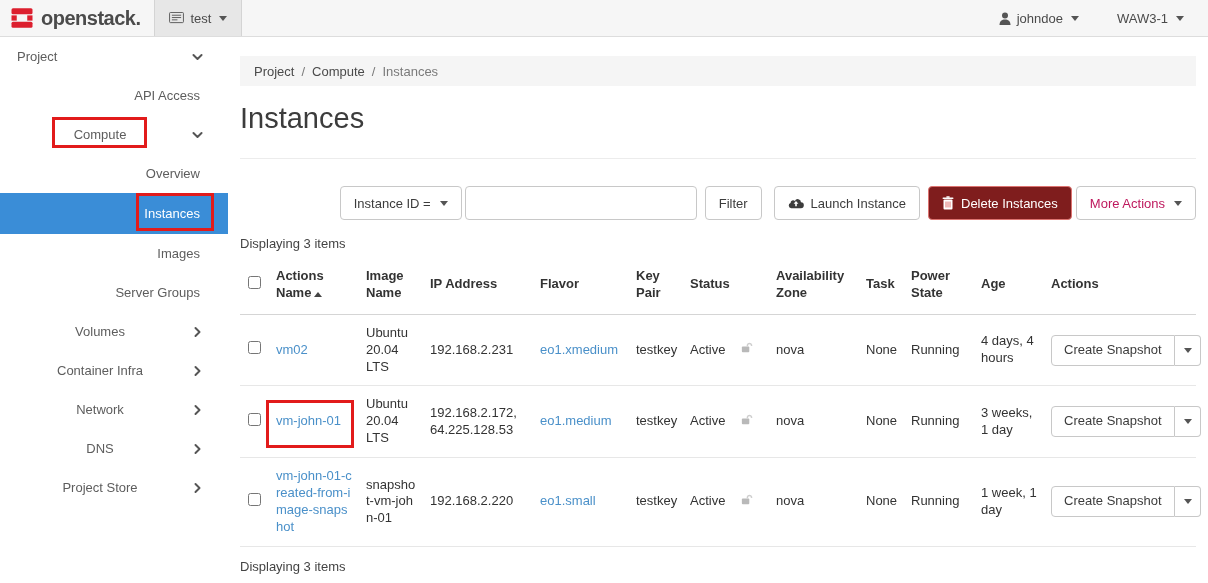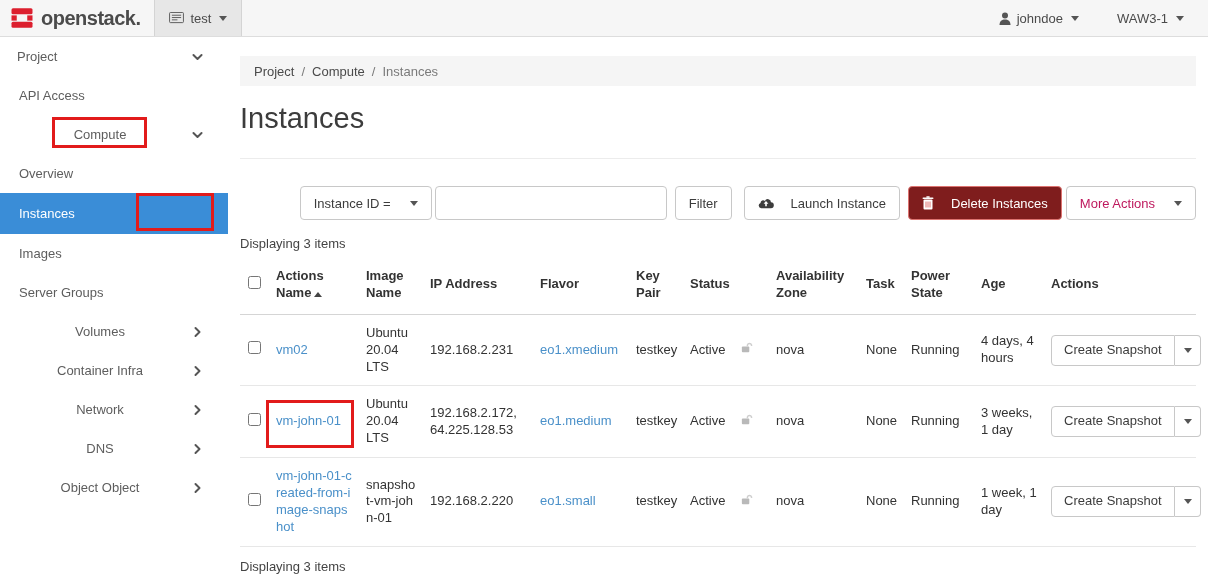--- a/index.html
+++ b/index.html
@@ -87,20 +87,21 @@
     text-align: center;
   }
   .side-chev {
     position: absolute;
     right: 24px;
     top: 50%;
     transform: translateY(-50%);
     line-height: 0;
   }
   .side-sub {
+    justify-content: flex-end;
     padding-right: 28px;
     padding-left: 19px;
   }
   .side-sub.active {
     background: #3a8dd7;
     color: #fff;
     height: 41px;
   }
 
   
@@ -148,21 +149,21 @@
   .btn {
     height: 34px;
     background: #fff;
     border: 1px solid #c8c8c8;
     border-radius: 4px;
     padding: 0 13px;
     font-size: 13px;
     color: #3c3c3c;
     display: inline-flex;
     align-items: center;
-    gap: 17px;
+    gap: 7px;
     cursor: pointer;
     font-family: "Liberation Sans", sans-serif;
   }
   .filter-input {
     height: 34px;
     width: 232px;
     border: 1px solid #c8c8c8;
     border-radius: 4px;
     margin-left: 3px;
     padding: 0 8px;
@@ -388,21 +389,21 @@
   <div class="side-row">
     <span class="side-cat-label">DNS</span>
     <span class="side-chev icon">
       <svg width="13" height="13" viewBox="0 0 16 16">
           <path d="M5.5 3 L10.5 8 L5.5 13" stroke="#555" stroke-width="2.4" fill="none" stroke-linecap="round" stroke-linejoin="round"></path>
         </svg>
     </span>
   </div>
 
   <div class="side-row">
-    <span class="side-cat-label">Object Object</span>
+    <span class="side-cat-label">Project Store</span>
     <span class="side-chev icon">
       <svg width="13" height="13" viewBox="0 0 16 16">
           <path d="M5.5 3 L10.5 8 L5.5 13" stroke="#555" stroke-width="2.4" fill="none" stroke-linecap="round" stroke-linejoin="round"></path>
         </svg>
     </span>
   </div>
 </div>
 
 <div class="main">
   <div class="breadcrumb">

